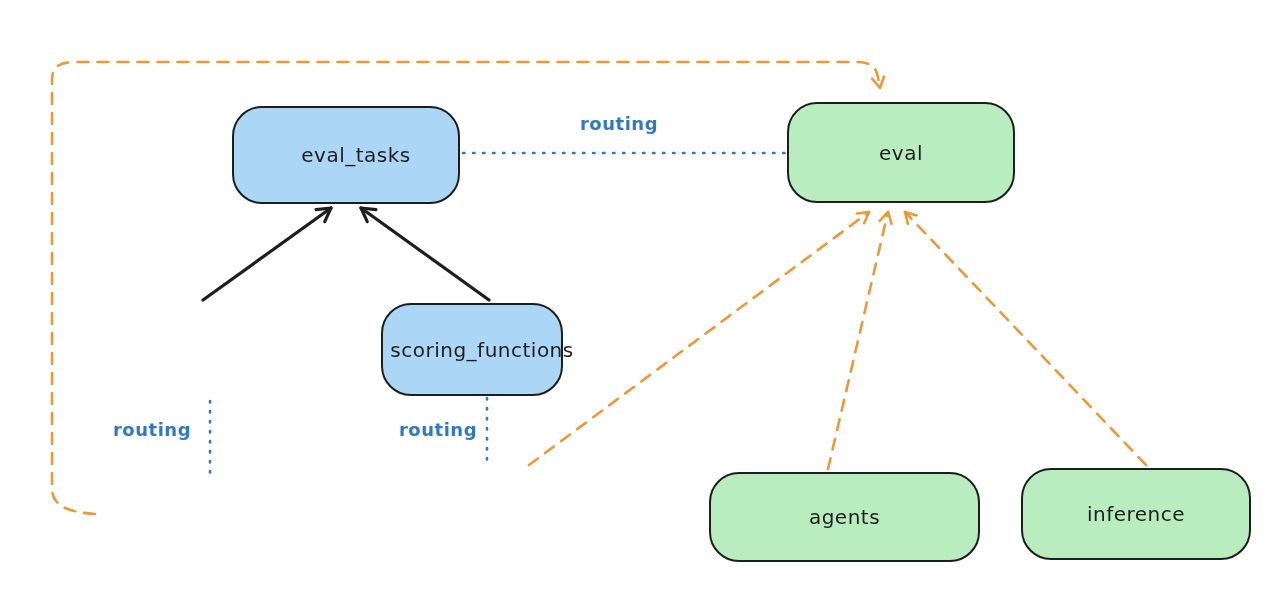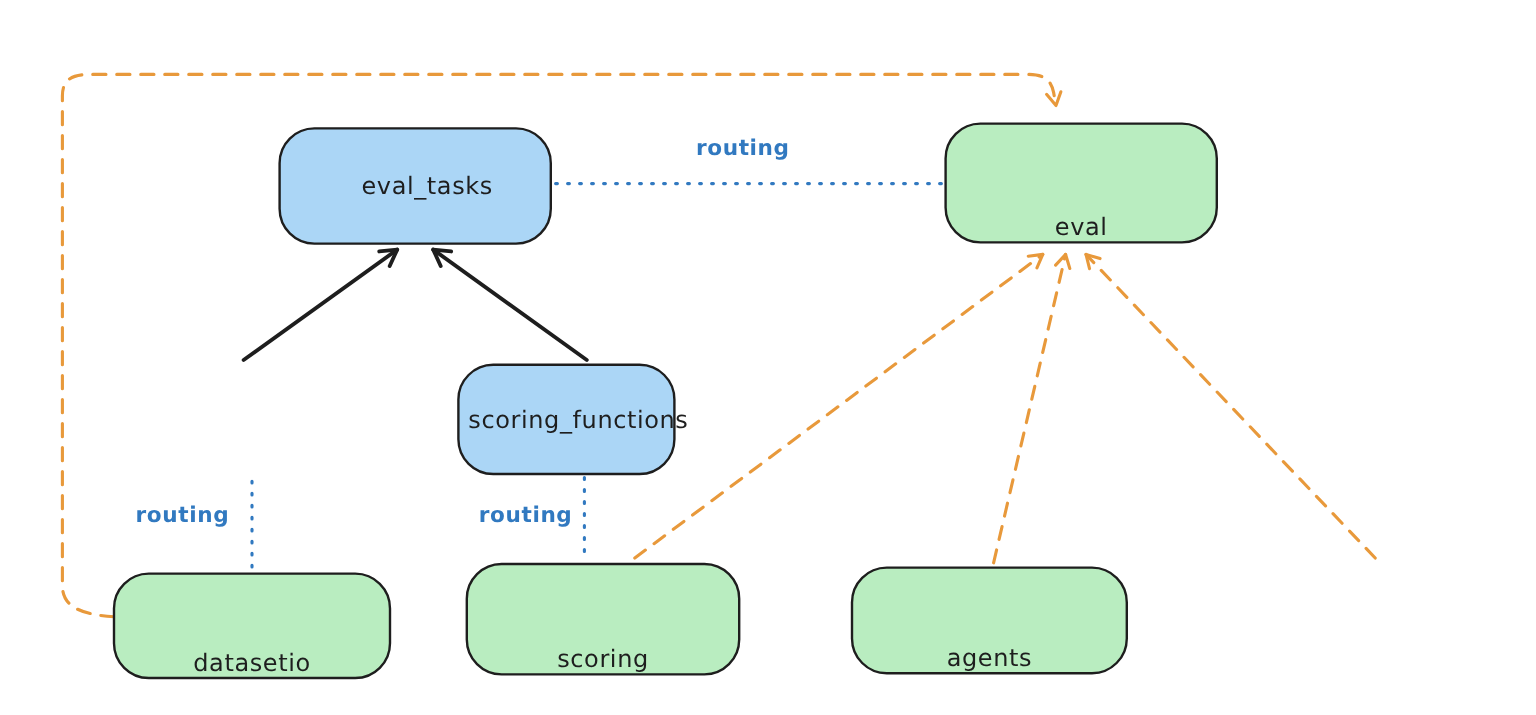--- a/index.html
+++ b/index.html
@@ -29,21 +29,21 @@
     border: 2.8px solid var(--stroke, #1e1e1e);
     border-radius: 30px;
     display: flex;
     align-items: center;
     justify-content: center;
     font-size: 20px;
     color: var(--stroke, #1e1e1e);
     letter-spacing: 0.5px;
   }
   .node-blue  { background: var(--blue-fill, #abd6f6); padding-left: 20px; }
-  .node-green { background: var(--green-fill, #b9edc0); align-items: flex-end; }
+  .node-green { background: var(--green-fill, #b9edc0); }
   .edge-label {
     position: absolute;
     color: var(--blue-line, #3179c0);
     font-weight: 600;
     font-size: 18px;
     letter-spacing: 0.5px;
     text-align: center;
   }
 </style>
 </head>
@@ -80,32 +80,29 @@
 
   <div class="node node-green" style="left:787px; top:102px; width:228px; height:101px;">
     <span>eval</span>
   </div>
 
 
   <div class="node node-blue" style="left:381px; top:303px; width:182px; height:93px;">
     <span>scoring_functions</span>
   </div>
 
-  <div class="node node-green" style="left:94px; top:477px; width:232px; height:89px;">
-    <span>datasetio</span>
-  </div>
 
-  <div class="node node-green" style="left:388px; top:469px; width:229px; height:94px;">
-    <span>scoring</span>
-  </div>
 
-  <div class="node node-green" style="left:709px; top:472px; width:231px; height:90px;">
+  <div class="node node-green" style="left:709px; top:472px; width:271px; height:90px;">
     <span>agents</span>
   </div>
 
+  <div class="node node-green" style="left:1021px; top:468px; width:230px; height:92px;">
+    <span>inference</span>
+  </div>
 
   <div class="edge-label" style="left:578px; top:113px; width:82px;">routing</div>
 
   <div class="edge-label" style="left:110px; top:419px; width:84px;">routing</div>
 
   <div class="edge-label" style="left:396px; top:419px; width:84px;">routing</div>
 
 </div>
 
 </body></html>

